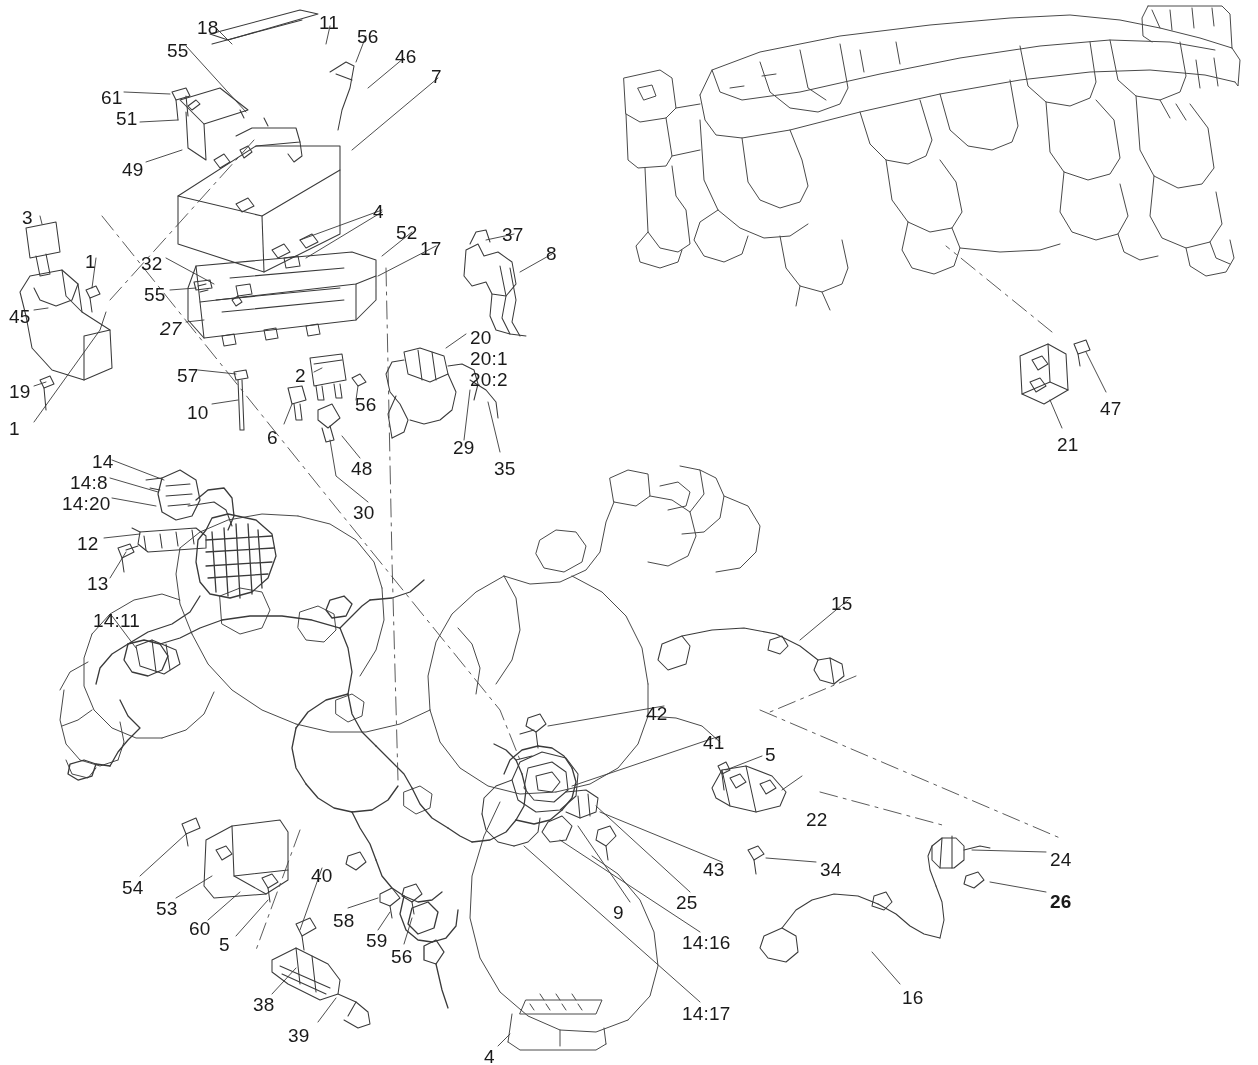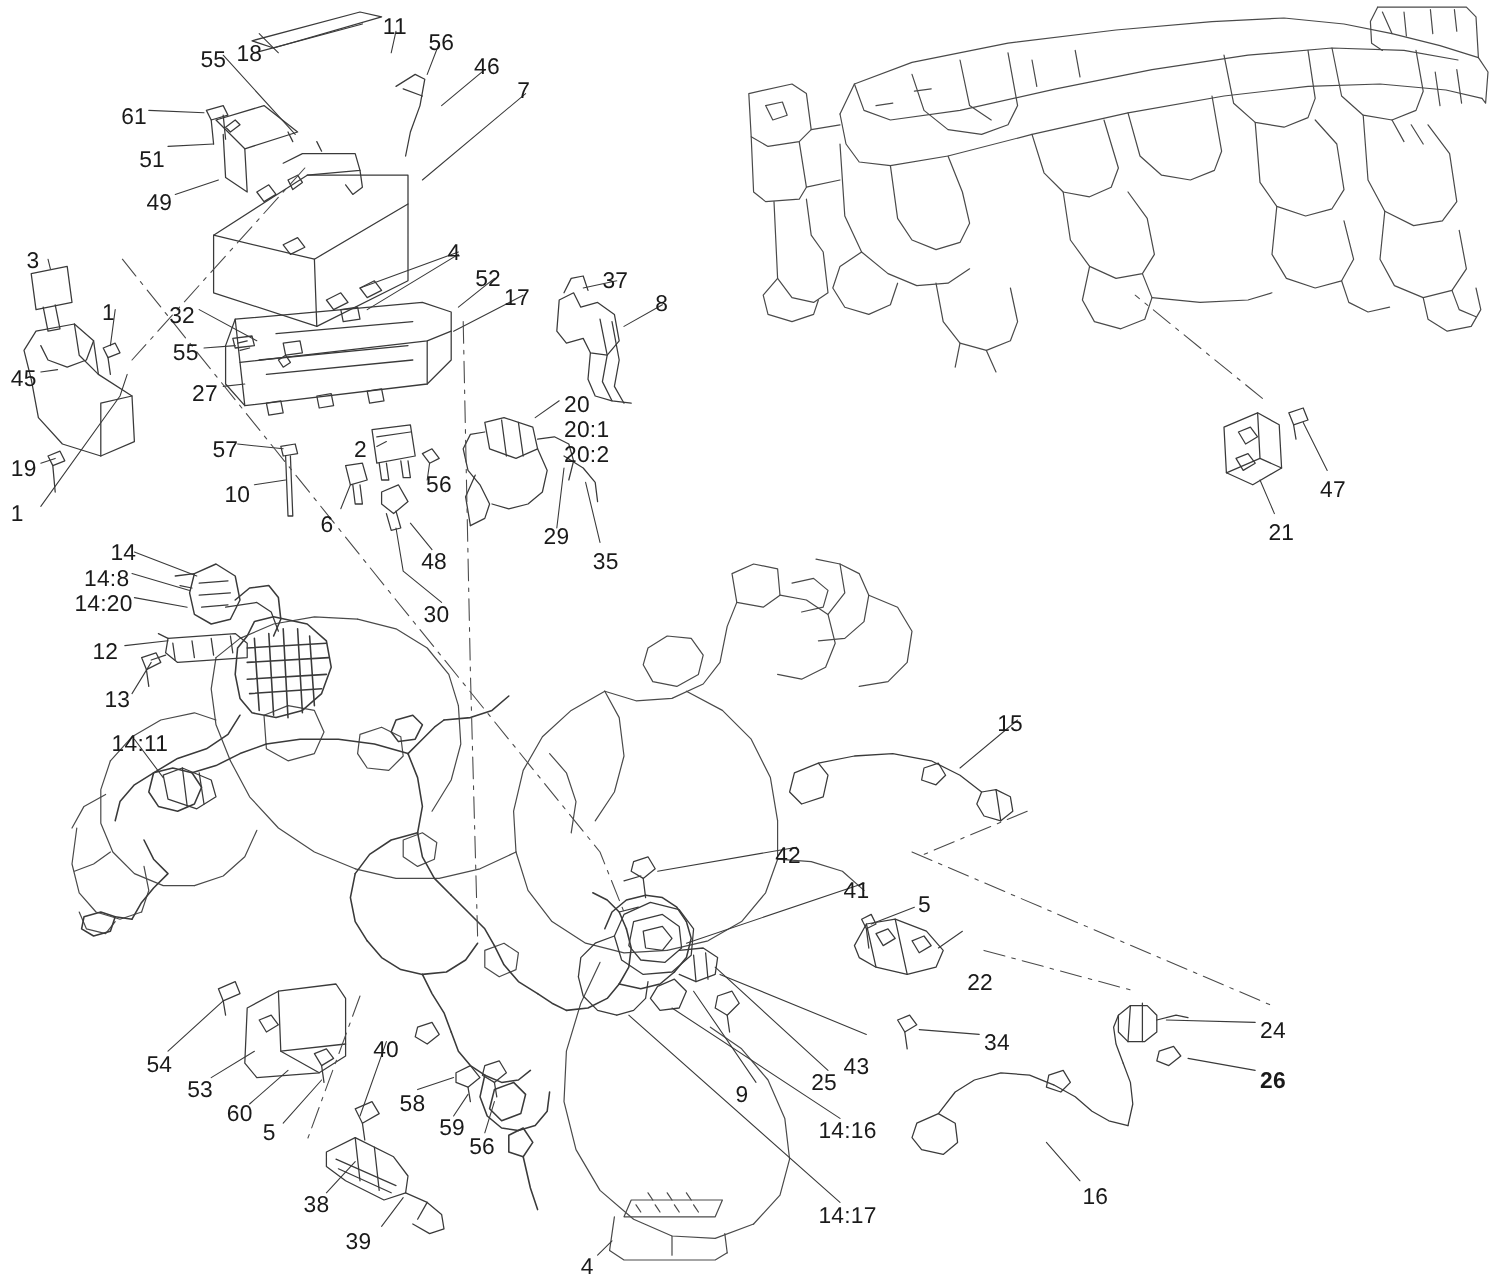--- a/index.html
+++ b/index.html
@@ -407,40 +407,40 @@
         <path d="M272 994 L296 968"></path>
         <path d="M318 1022 L336 998"></path>
         <path d="M900 984 L872 952"></path>
         <path d="M498 1046 L510 1034"></path>
         <path d="M1106 392 L1086 352"></path>
         <path d="M1062 428 L1050 400"></path>
       </g>
     </g>
   </svg>
 
-  <div class="callout" style="left:197px; top:18px;margin-top:18px;">18</div>
+  <div class="callout" style="left:197px; top:18px;">18</div>
   <div class="callout" style="left:319px; top:13px;">11</div>
   <div class="callout" style="left:357px; top:27px;">56</div>
   <div class="callout" style="left:167px; top:41px;">55</div>
   <div class="callout" style="left:395px; top:47px;">46</div>
   <div class="callout" style="left:431px; top:67px;">7</div>
   <div class="callout" style="left:101px; top:88px;">61</div>
-  <div class="callout" style="left:116px; top:124px;">51</div>
+  <div class="callout" style="left:116px; top:109px;">51</div>
   <div class="callout" style="left:122px; top:160px;">49</div>
   <div class="callout" style="left:22px;  top:208px;">3</div>
   <div class="callout" style="left:373px; top:202px;">4</div>
   <div class="callout" style="left:396px; top:223px;">52</div>
   <div class="callout" style="left:502px; top:225px;">37</div>
   <div class="callout" style="left:420px; top:239px;">17</div>
   <div class="callout" style="left:546px; top:244px;">8</div>
   <div class="callout" style="left:85px;  top:252px;">1</div>
   <div class="callout" style="left:141px; top:254px;">32</div>
   <div class="callout" style="left:144px; top:285px;">55</div>
   <div class="callout" style="left:9px;   top:307px;">45</div>
-  <div class="callout" style="left:160px; top:319px;">27</div>
+  <div class="callout" style="left:160px; top:319px;font-style:italic;">27</div>
   <div class="callout" style="left:470px; top:328px;">20</div>
   <div class="callout" style="left:470px; top:349px;">20:1</div>
   <div class="callout" style="left:470px; top:370px;">20:2</div>
   <div class="callout" style="left:177px; top:366px;">57</div>
   <div class="callout" style="left:295px; top:366px;">2</div>
   <div class="callout" style="left:9px;   top:382px;">19</div>
   <div class="callout" style="left:355px; top:395px;">56</div>
   <div class="callout" style="left:187px; top:403px;">10</div>
   <div class="callout" style="left:9px;   top:419px;">1</div>
   <div class="callout" style="left:267px; top:428px;">6</div>
@@ -453,21 +453,21 @@
   <div class="callout" style="left:353px; top:503px;">30</div>
   <div class="callout" style="left:77px;  top:534px;">12</div>
   <div class="callout" style="left:87px;  top:574px;">13</div>
   <div class="callout" style="left:831px; top:594px;">15</div>
   <div class="callout" style="left:69px;  top:611px;margin-left:24px;">14:11</div>
   <div class="callout" style="left:646px; top:704px;">42</div>
   <div class="callout" style="left:703px; top:733px;">41</div>
   <div class="callout" style="left:765px; top:745px;">5</div>
   <div class="callout" style="left:806px; top:768px;margin-top:42px;">22</div>
   <div class="callout" style="left:122px; top:878px;">54</div>
-  <div class="callout" style="left:703px; top:860px;margin-top:20px;">43</div>
+  <div class="callout" style="left:703px; top:860px;">43</div>
   <div class="callout" style="left:820px; top:860px;">34</div>
   <div class="callout" style="left:1050px;top:850px;">24</div>
   <div class="callout" style="left:1050px;top:892px;font-weight:bold;">26</div>
   <div class="callout" style="left:156px; top:899px;">53</div>
   <div class="callout" style="left:311px; top:866px;">40</div>
   <div class="callout" style="left:189px; top:919px;">60</div>
   <div class="callout" style="left:219px; top:935px;">5</div>
   <div class="callout" style="left:333px; top:911px;">58</div>
   <div class="callout" style="left:366px; top:931px;">59</div>
   <div class="callout" style="left:391px; top:947px;">56</div>

